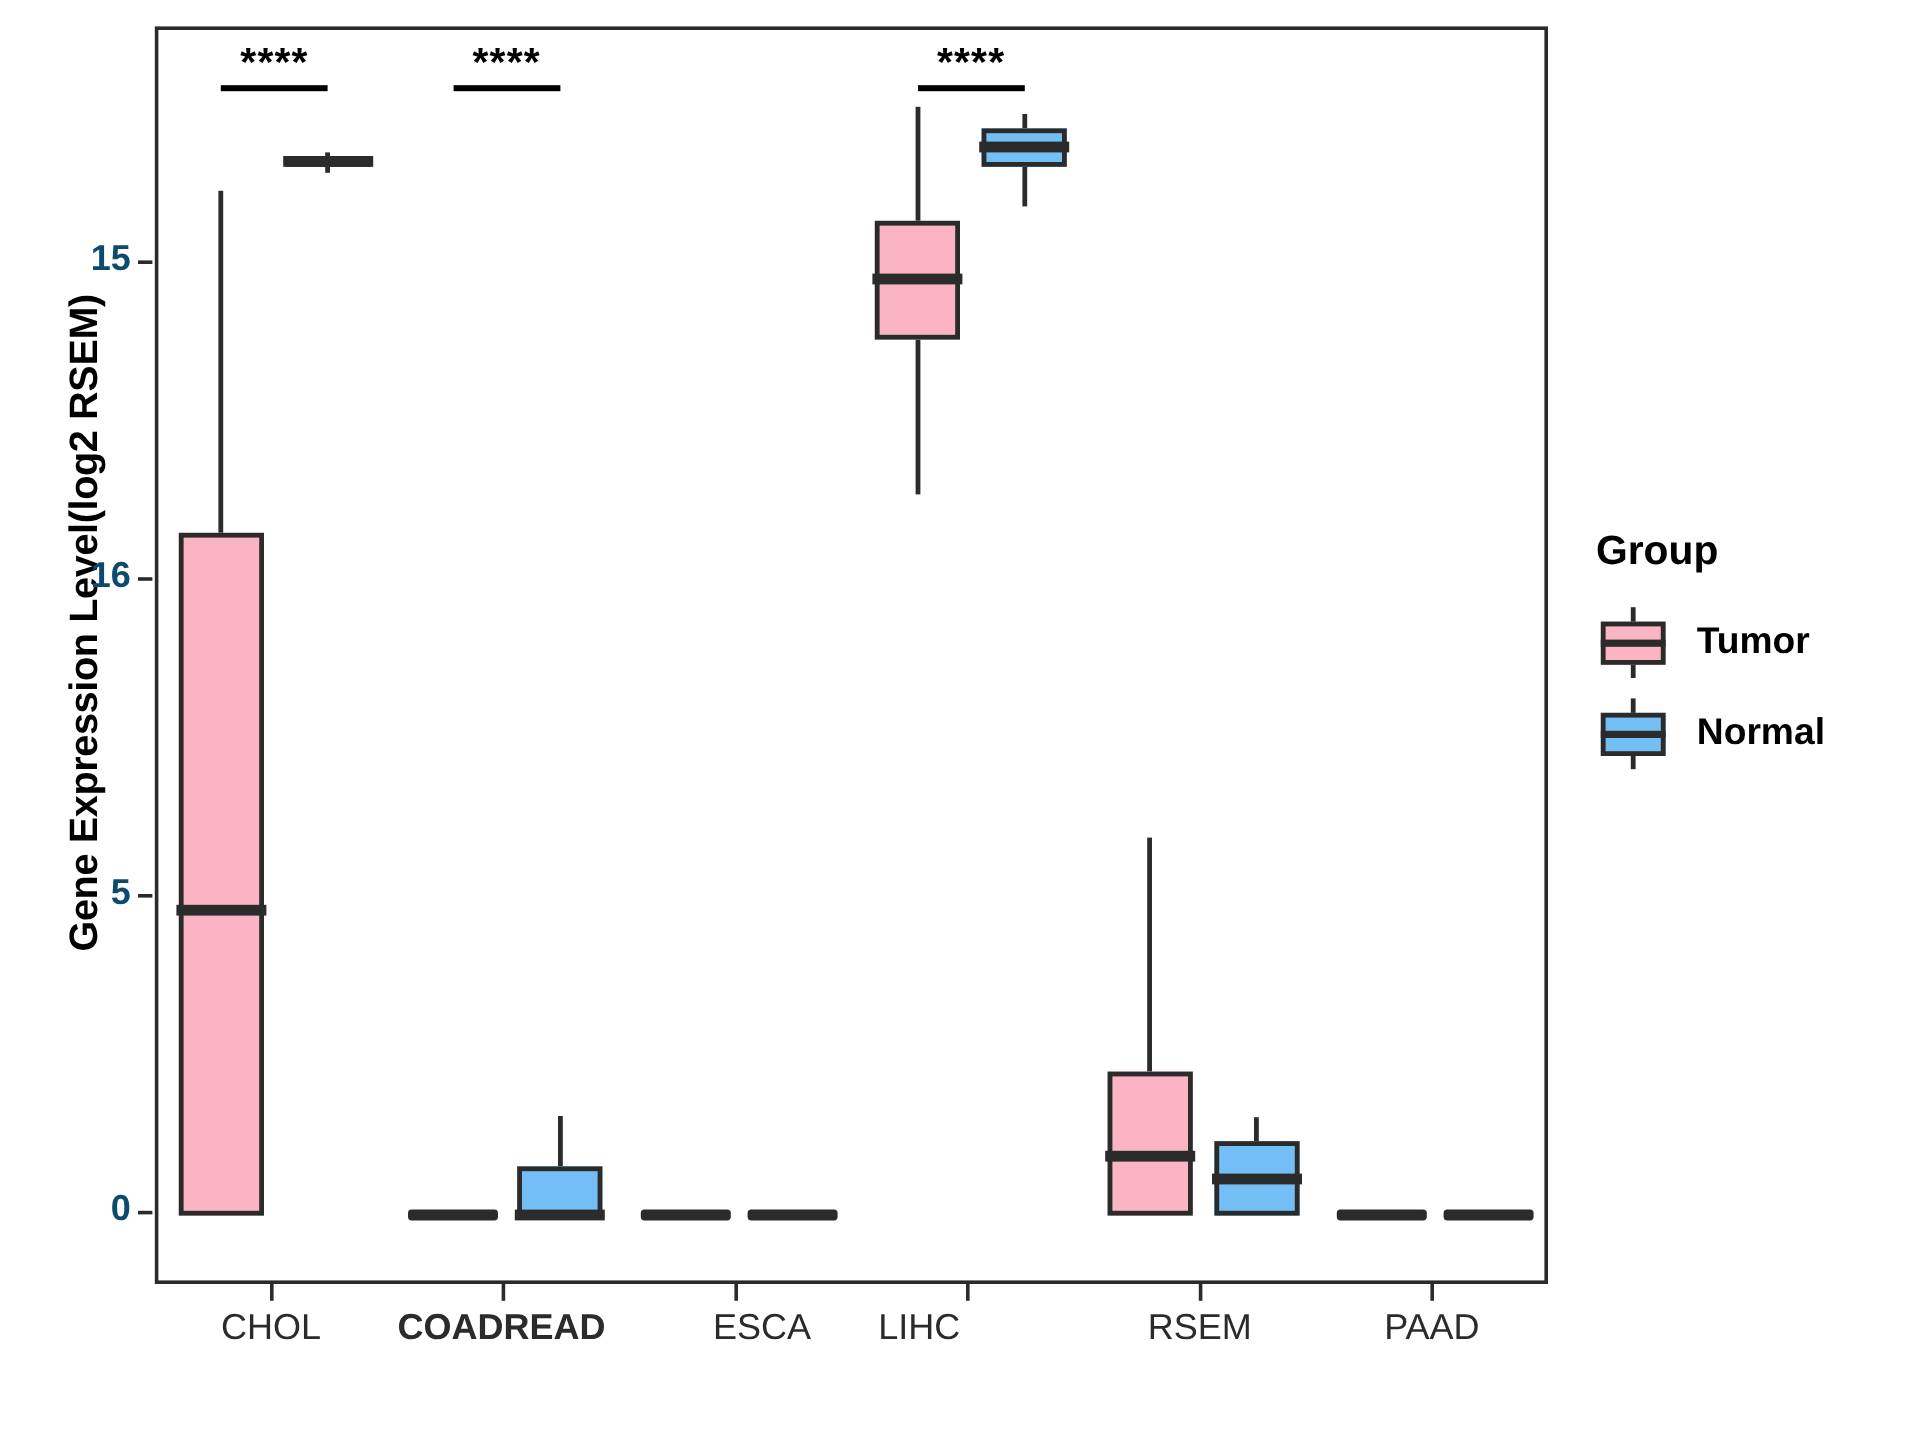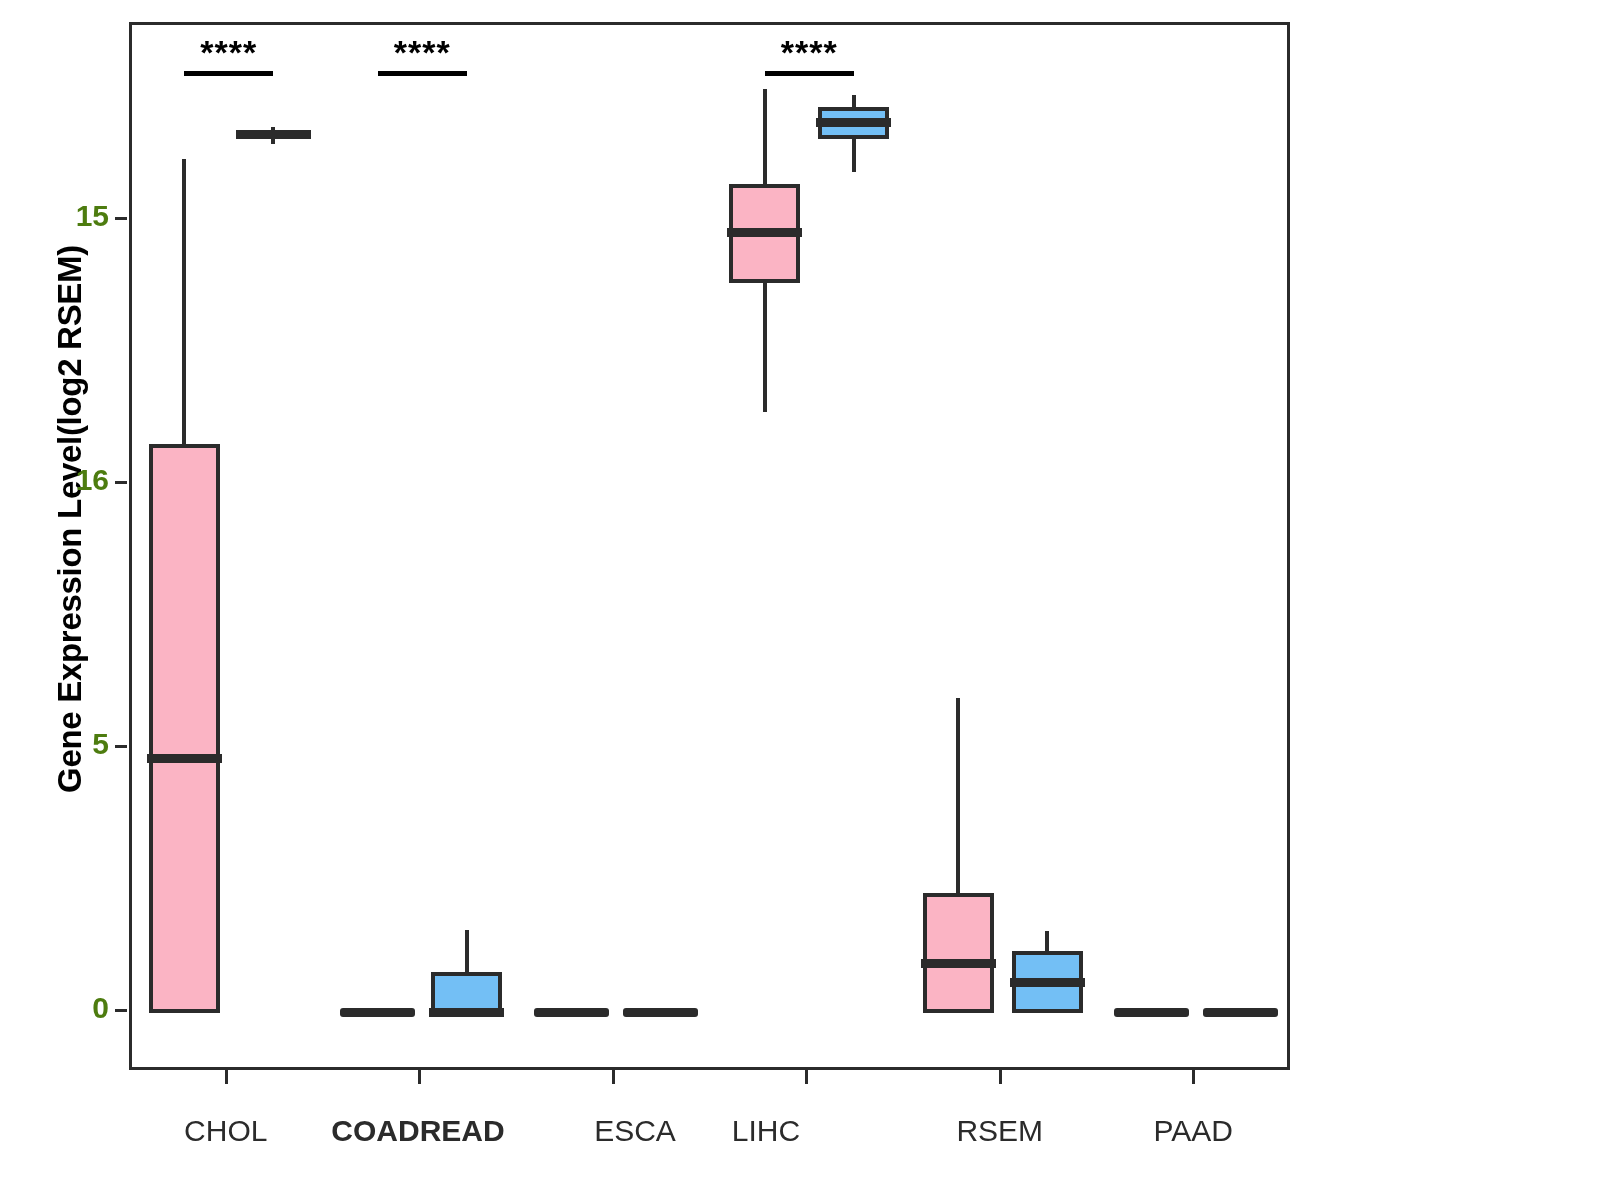--- a/index.html
+++ b/index.html
@@ -41,38 +41,37 @@
   .ytick {
     position:absolute;
     width:12px; height:3px;
     background:#2b2b2b;
     left:-14px;
   }
   .ytlab {
     position:absolute;
     text-align:right;
     width:90px;
-    font-size:30px; font-weight:bold; color:#4d7c0f;
+    font-size:30px; font-weight:bold; color:#0c4a6e;
   }
 
   
   .xtick {
     position:absolute;
     width:3px; height:14px;
     background:#2b2b2b;
     top:1070px;
   }
   .xtlab {
     position:absolute;
     top:1090px;
     text-align:center;
     font-size:30px; color:#2b2b2b;
     white-space:nowrap;
     transform:translateX(-50%);
-    margin-top:24px;
   }
 
   
   .boxwrap { position:absolute; }
   .box {
     position:absolute;
     border:4px solid #2b2b2b;
     box-sizing:border-box;
   }
   .median {
@@ -224,14 +223,37 @@
         </div>
         <div class="sigline" style="left: 52.25px; top: 45.52px; width: 89px;"></div>
         <div class="sigstars" style="left: 96.75px; top: 7.52px;">****</div>
         <div class="sigline" style="left: 245.75px; top: 45.52px; width: 89px;"></div>
         <div class="sigstars" style="left: 290.25px; top: 7.52px;">****</div>
         <div class="sigline" style="left: 632.75px; top: 45.52px; width: 89px;"></div>
         <div class="sigstars" style="left: 677.25px; top: 7.52px;">****</div>
       </div>
   </div>
 
+  <div class="legend">
+    <div class="legend-title">Group</div>
+    <div id="legend-items">
+        <div class="legend-row">
+          <div class="legend-key">
+            <div class="lk-wh" style="top: 3px; height: 14px;"></div>
+            <div class="lk-wh" style="top: 48px; height: 14px;"></div>
+            <div class="lk-box" style="background: rgb(251, 180, 196);"></div>
+            <div class="lk-med"></div>
+          </div>
+          <div class="legend-label">Tumor</div>
+        </div>
+        <div class="legend-row">
+          <div class="legend-key">
+            <div class="lk-wh" style="top: 3px; height: 14px;"></div>
+            <div class="lk-wh" style="top: 48px; height: 14px;"></div>
+            <div class="lk-box" style="background: rgb(115, 191, 245);"></div>
+            <div class="lk-med"></div>
+          </div>
+          <div class="legend-label">Normal</div>
+        </div>
+      </div>
+  </div>
 
 </div>
 
 </body></html>

